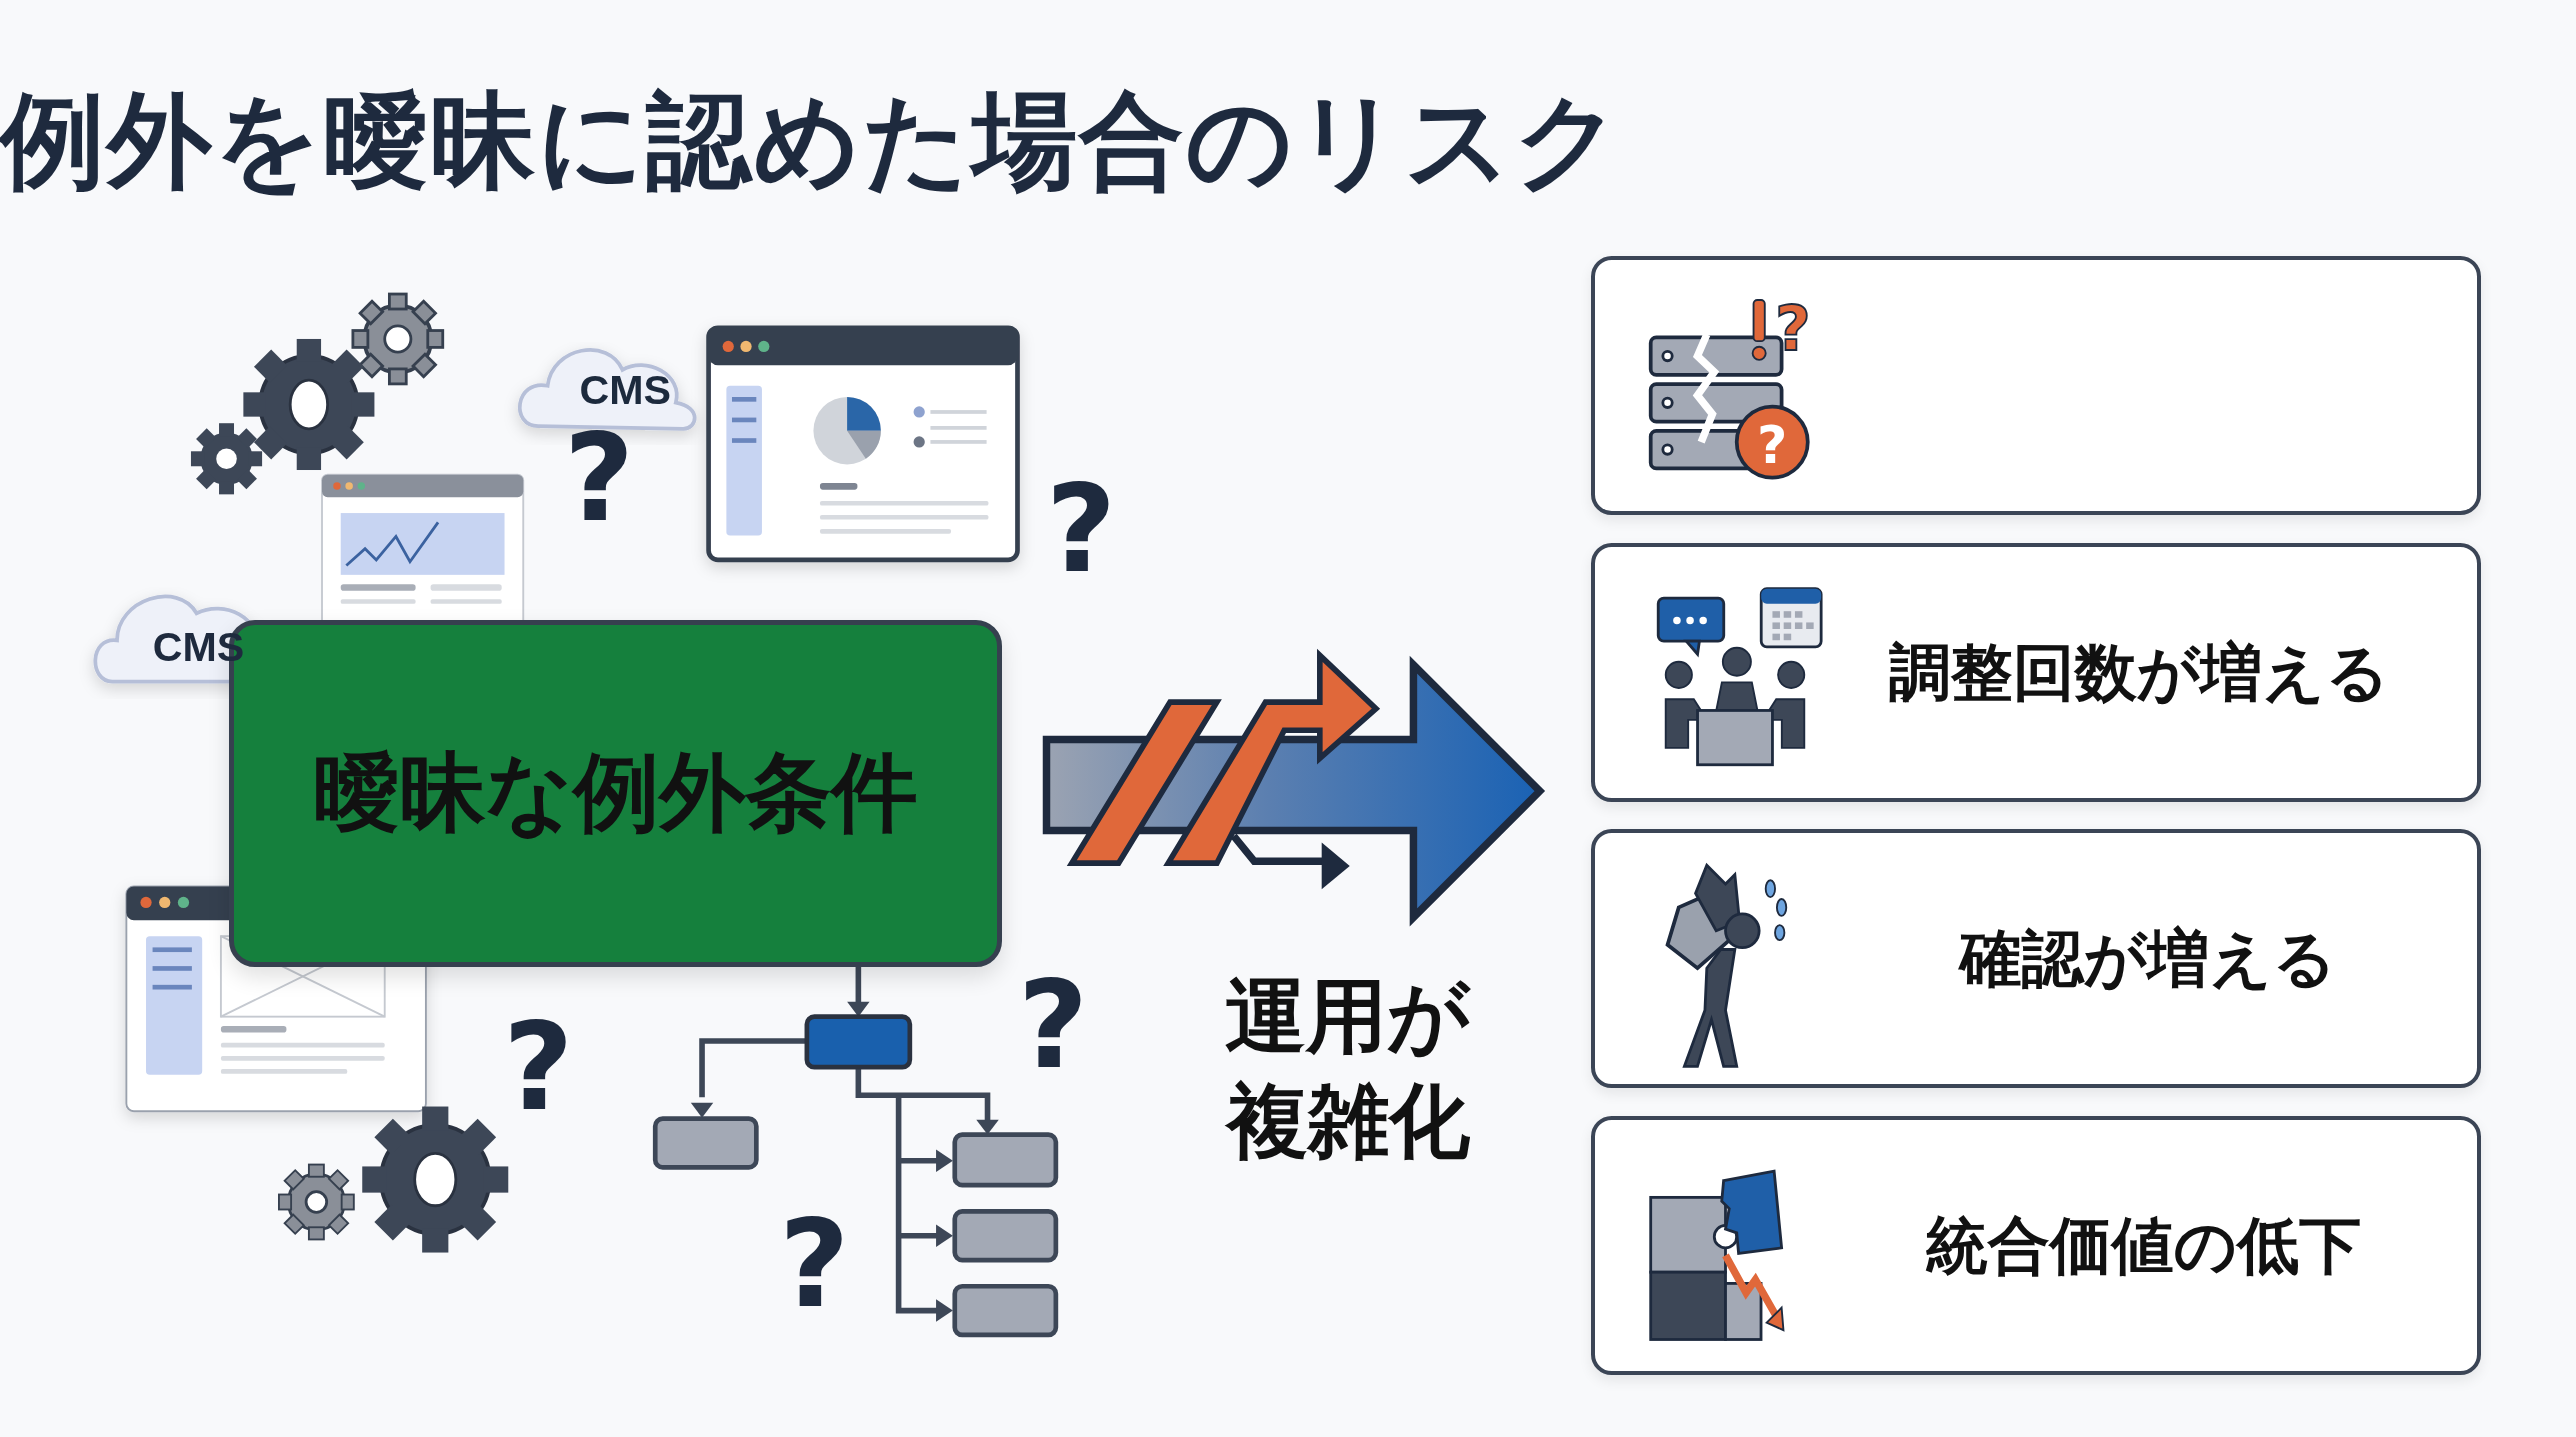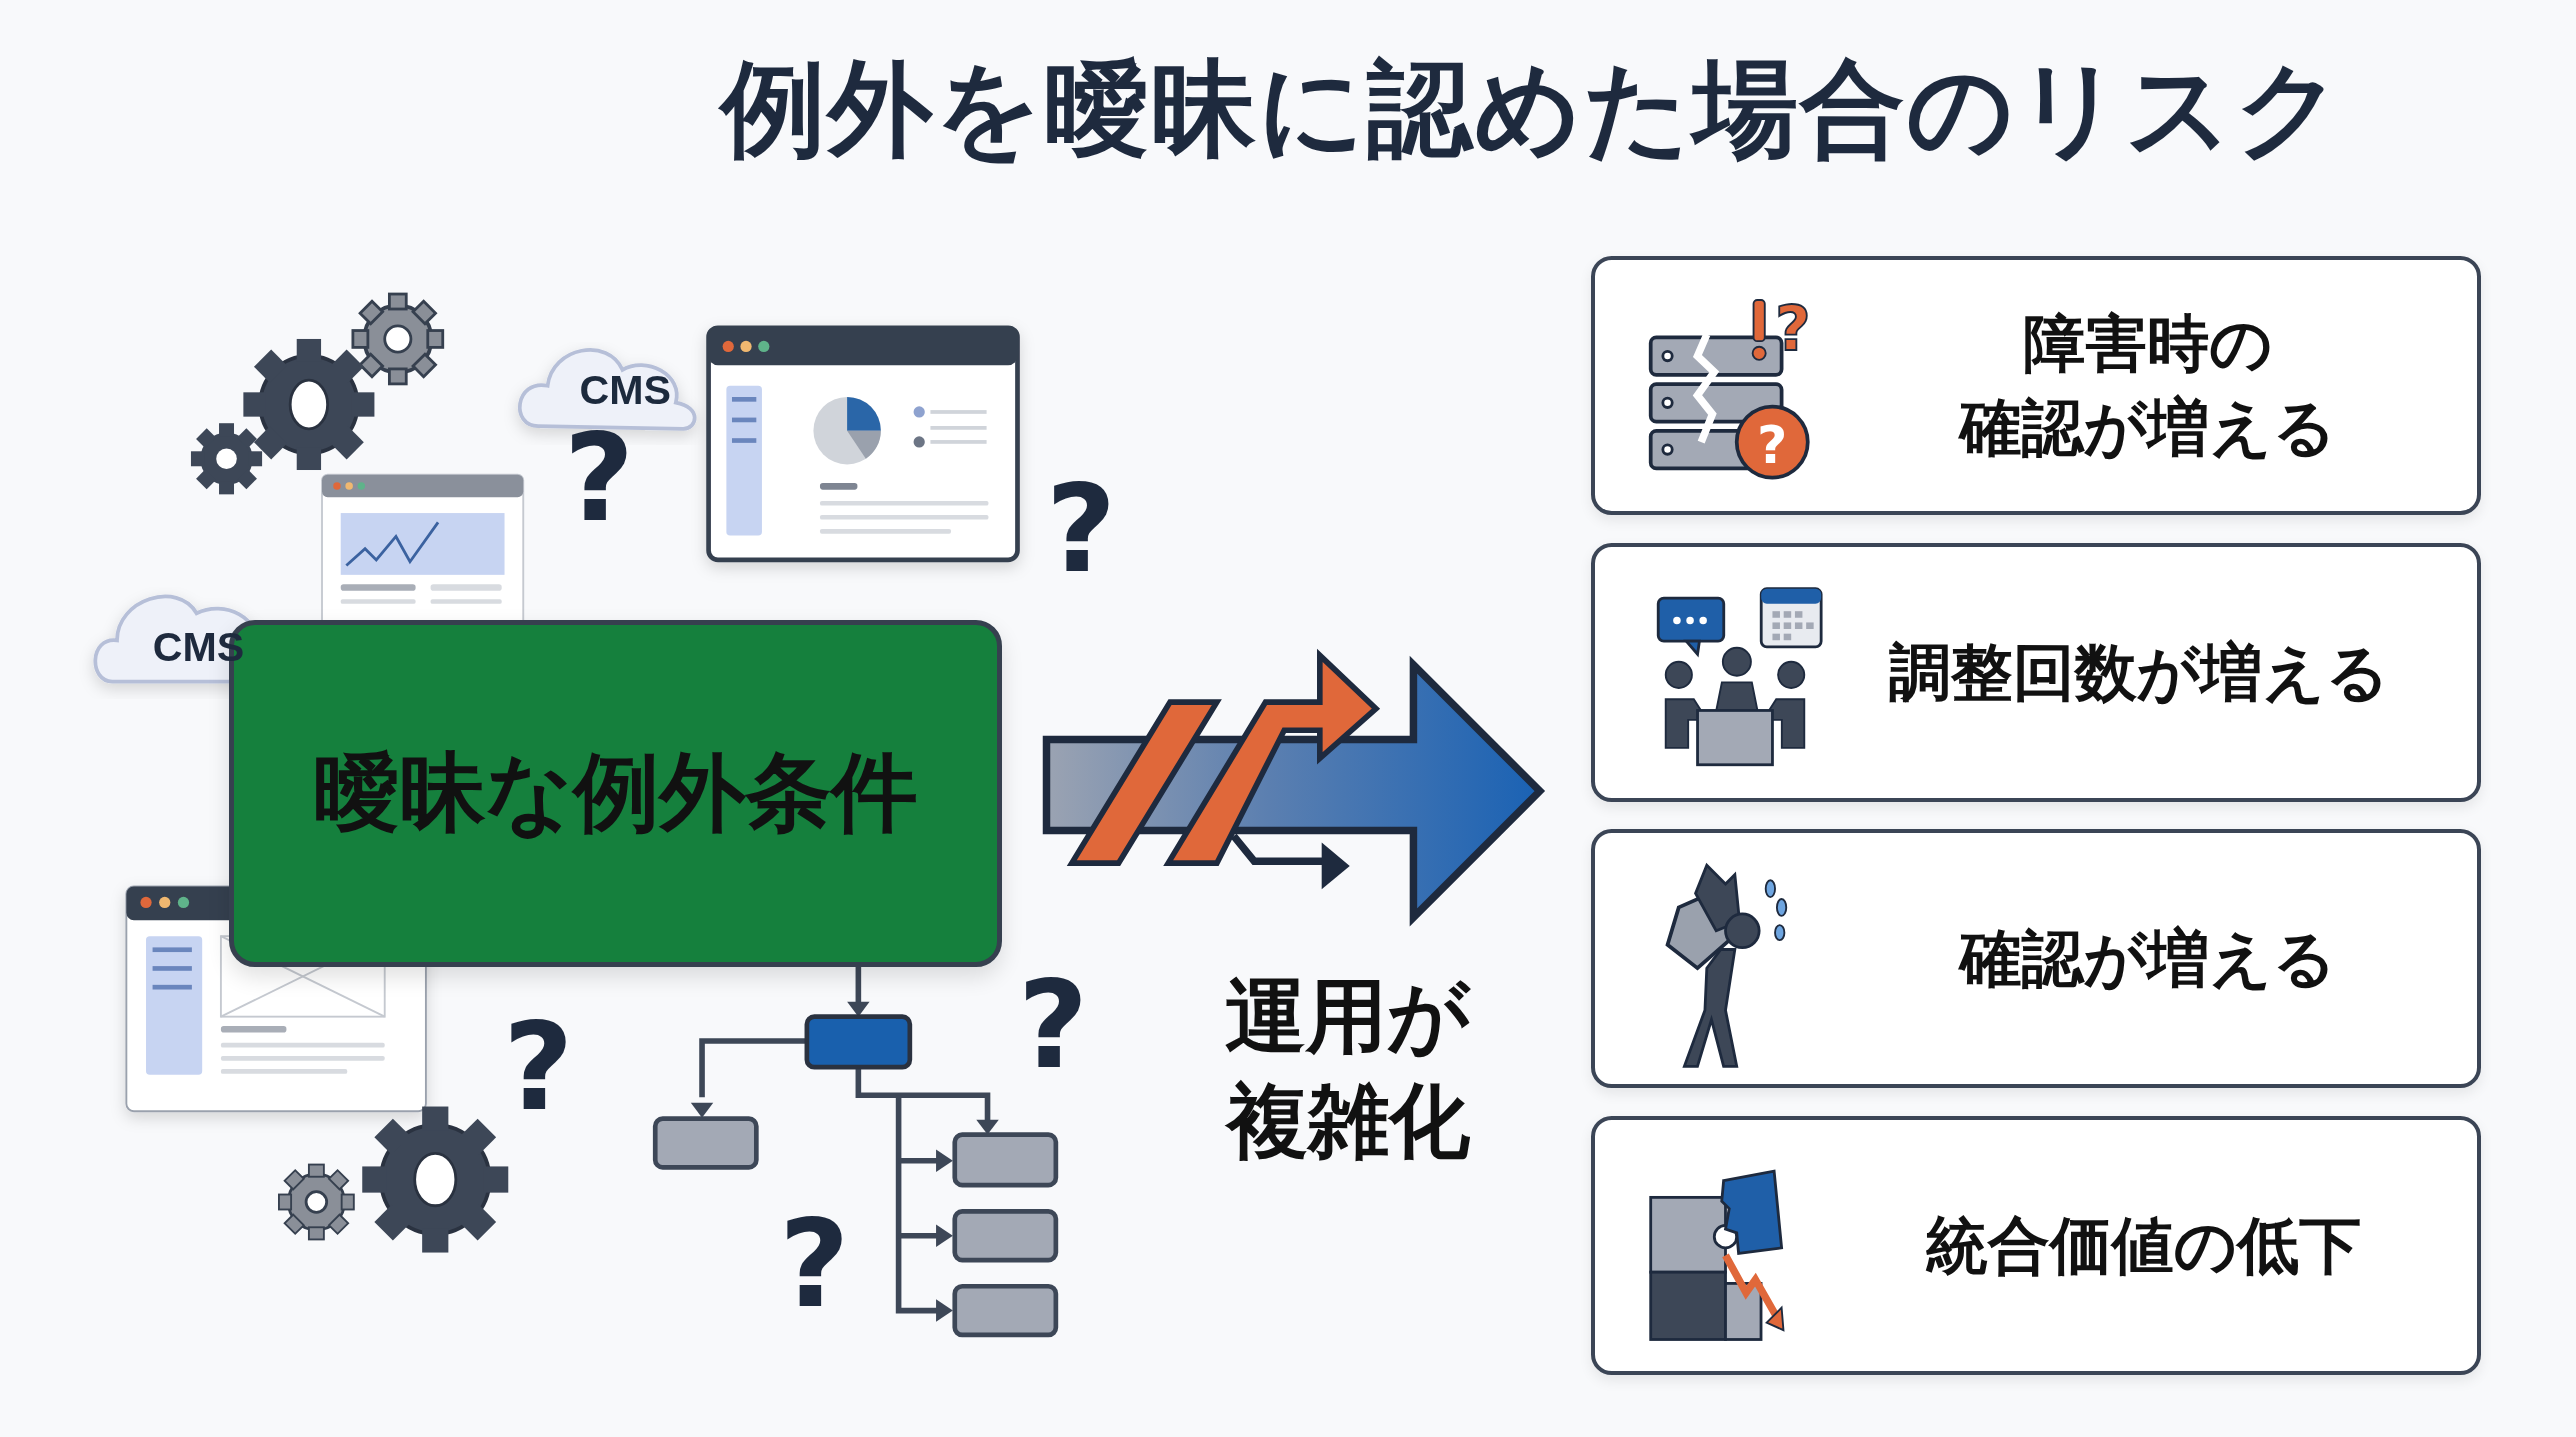--- a/index.html
+++ b/index.html
@@ -1,17 +1,17 @@
 <!DOCTYPE html>
 <html style="font-size:15px"><head>
 <meta charset="utf-8">
 <style>
   html,body{margin:0;padding:0;}
   body{width:2576px;height:1438px;background:#f8f9fb;position:relative;overflow:hidden;font-family:"DejaVu Sans","Liberation Sans",sans-serif;color:#111;}
-  #title{position:absolute;left:0;top:40px;width:2344px;text-align:right;font-size:105px;font-weight:bold;color:#1e2a3e;letter-spacing:1.9px;}
+  #title{position:absolute;left:0;top:72px;width:2344px;text-align:left;font-size:105px;font-weight:bold;color:#1e2a3e;letter-spacing:1.9px;}
   svg.layer{position:absolute;left:0;top:0;}
   .card{position:absolute;left:1591px;width:882px;height:251px;background:#fff;border:4.7px solid #3b4556;border-radius:20.6px;box-shadow:0 5.6px 13px rgba(0,0,0,0.08);}
   .card .label{position:absolute;left:243px;right:19px;top:0;bottom:0;display:flex;align-items:center;justify-content:center;text-align:center;font-size:62px;font-weight:bold;line-height:1.35;color:#111;}
   .card svg{position:absolute;left:37px;top:22.5px;}
   #main-box{position:absolute;left:229px;top:620px;width:763px;height:337px;background:#15803d;border:5.6px solid #36404f;border-radius:26px;box-shadow:0 9.4px 22.5px rgba(0,0,0,0.12);display:flex;align-items:center;justify-content:center;}
   #main-box span{font-size:86px;font-weight:bold;color:#111;}
   #complex-label{position:absolute;left:1161px;top:964px;width:309px;text-align:right;font-size:81px;font-weight:bold;line-height:1.3;color:#111;}
   .cms{font-family:"Liberation Sans","DejaVu Sans",sans-serif;font-weight:bold;font-size:44px;fill:#1e2a3e;}
   .q{font-family:"DejaVu Sans",sans-serif;font-weight:bold;font-size:130px;fill:#1e2a3e;}
 </style>
@@ -232,26 +232,20 @@
         <circle cx="38" cy="78" r="5"></circle>
         <circle cx="38" cy="128" r="5"></circle>
         <circle cx="38" cy="178" r="5"></circle>
       </g>
     <rect x="130" y="18" width="12" height="44" rx="4" fill="#e0683a" stroke="#1e2a3e" stroke-width="2"></rect>
     <circle cx="136" cy="75" r="7" fill="#e0683a" stroke="#1e2a3e" stroke-width="2"></circle>
     <text x="172" y="72" font-size="66" font-weight="bold" fill="#e0683a" stroke="#1e2a3e" stroke-width="2" text-anchor="middle" font-family="DejaVu Sans, sans-serif">?</text>
     <circle cx="150" cy="170" r="38" fill="#e0683a" stroke="#1e2a3e" stroke-width="4"></circle>
     <text x="150" y="192" font-size="56" font-weight="bold" fill="#fff" text-anchor="middle" font-family="DejaVu Sans, sans-serif">?</text>
   </svg>
-  <div class="label">
-    <div>
-        <div>障害時の</div>
-        <div>確認が増える</div>
-      </div>
-  </div>
 </div>
 
 <div class="card" style="top:543px;">
   <svg width="206" height="206" viewBox="0 0 220 220">
     <rect x="28" y="30" width="70" height="46" rx="6" fill="#1f5fa8" stroke="#1e2a3e" stroke-width="3"></rect>
     <polygon points="58,76 72,76 70,90" fill="#1f5fa8" stroke="#1e2a3e" stroke-width="3"></polygon>
     <circle cx="48" cy="54" r="4" fill="#fff"></circle>
       <circle cx="62" cy="54" r="4" fill="#fff"></circle>
       <circle cx="76" cy="54" r="4" fill="#fff"></circle>
     <rect x="138" y="20" width="64" height="62" rx="6" fill="#e8ebf0" stroke="#1e2a3e" stroke-width="3"></rect>

